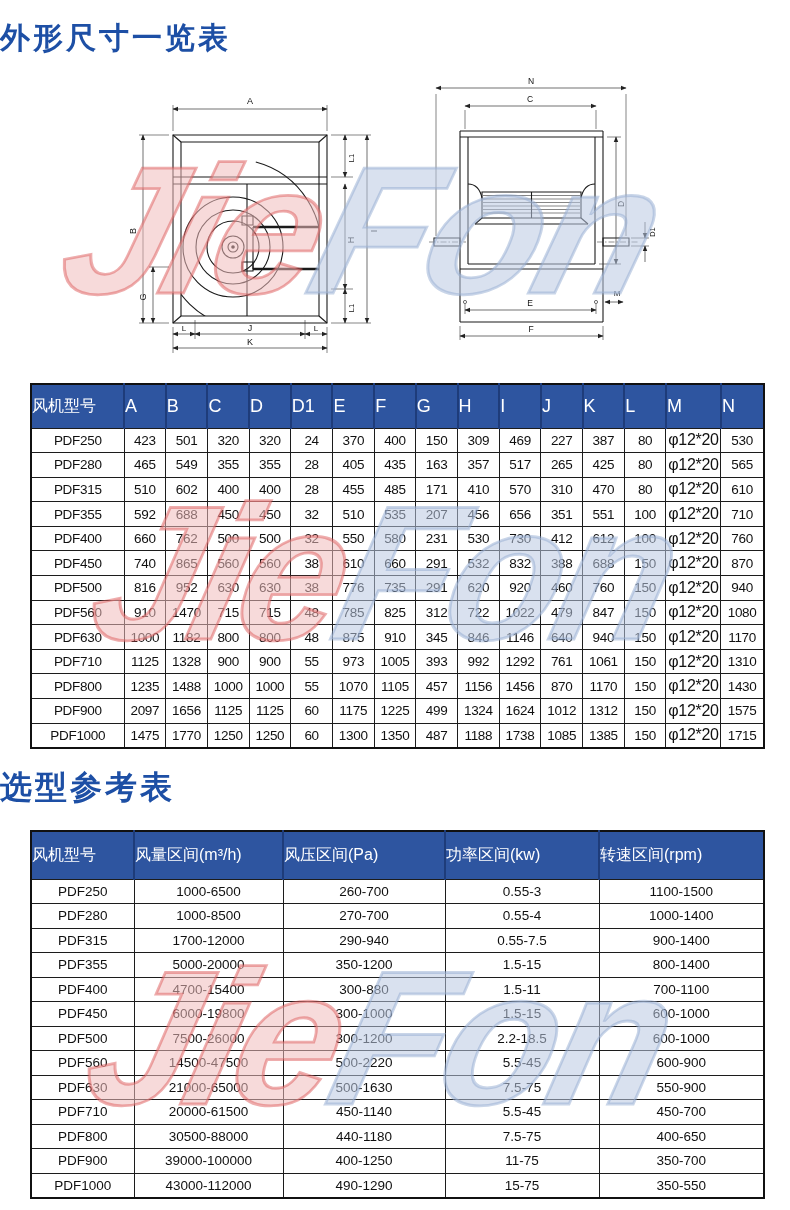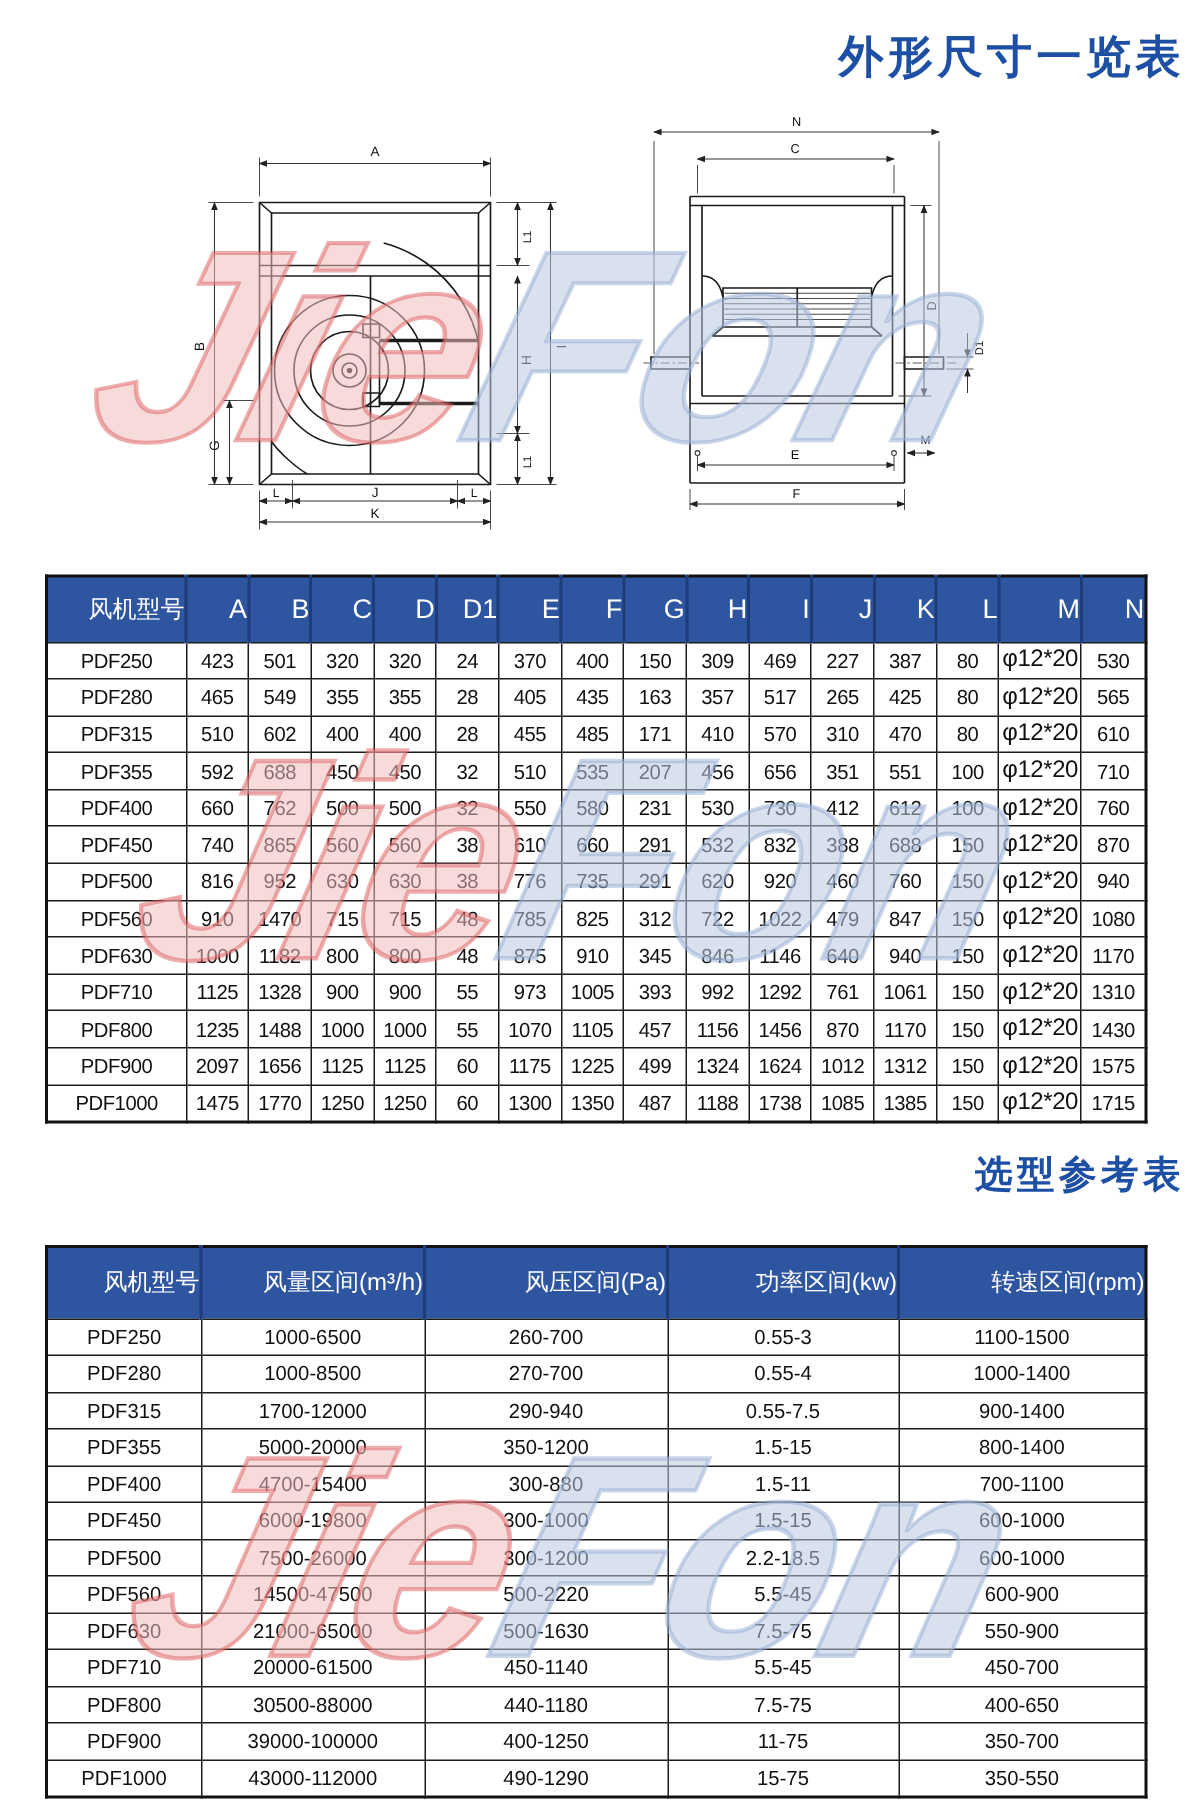--- a/index.html
+++ b/index.html
@@ -5,37 +5,37 @@
   :root{
     --accent:#2e55a0;
     --title-color:#1d4fa5;
     --hdr-divider:#1e3c7a;
     --wm-pink-fill:#f1bcbc; --wm-pink-stroke:#dd5c5c;
     --wm-blue-fill:#b9c9e2; --wm-blue-stroke:#93abd2;
   }
   *{box-sizing:border-box;margin:0;padding:0;}
   body{background:#e8e8e8;font-family:"Liberation Sans","DejaVu Sans",sans-serif;}
   .page{position:relative;width:790px;height:1210px;background:#ffffff;margin:0 auto;overflow:hidden;}
-  .big-title{position:absolute;left:0;width:100%;text-align:right;
+  .big-title{position:absolute;left:0;width:100%;text-align:left;
     color:var(--title-color);font-weight:bold;letter-spacing:3px;}
   .title-1{top:18px;font-size:30px;}
-  .title-2{top:766px;font-size:25px;}
+  .title-2{top:766px;font-size:32px;}
   .drawing{position:absolute;}
   .drawing line,.drawing rect,.drawing path,.drawing circle{vector-effect:non-scaling-stroke;}
   svg text{font-family:"Liberation Sans","DejaVu Sans",sans-serif;fill:#111;}
   .shape{stroke:#1a1a1a;stroke-width:1.1;fill:none;}
   .thick{stroke:#1a1a1a;stroke-width:2.4;fill:none;}
   .thin{stroke:#333;stroke-width:.6;fill:none;}
   .dim{stroke:#333;stroke-width:.7;fill:none;}
   .ctr{stroke:#444;stroke-width:.6;fill:none;stroke-dasharray:6 2 1.5 2;}
   table{border-collapse:collapse;table-layout:fixed;width:733px;background:transparent;}
   .tbl{position:absolute;left:30px;}
   .tbl-1{top:383px;}
   .tbl-2{top:830px;}
-  th{background:var(--accent);color:#fff;font-weight:normal;text-align:right;vertical-align:middle;}
+  th{background:var(--accent);color:#fff;font-weight:normal;text-align:left;vertical-align:middle;}
   th + th{border-left:2px solid var(--hdr-divider);}
   .tbl-1 th{height:44px;font-size:18px;}
   .tbl-1 th:first-child{font-size:16px;}
   .tbl-2 th{height:48px;font-size:16px;}
   td{border:1px solid #1c1c1c;text-align:center;vertical-align:middle;
      font-size:13.5px;color:#101010;background:transparent;}
   .tbl-1 td{height:24.6px;letter-spacing:-0.3px;}
   .tbl-1 td:nth-child(15){font-size:16px;}
   .tbl-2 td{height:24.5px;}
   table{border:2px solid #111;}

